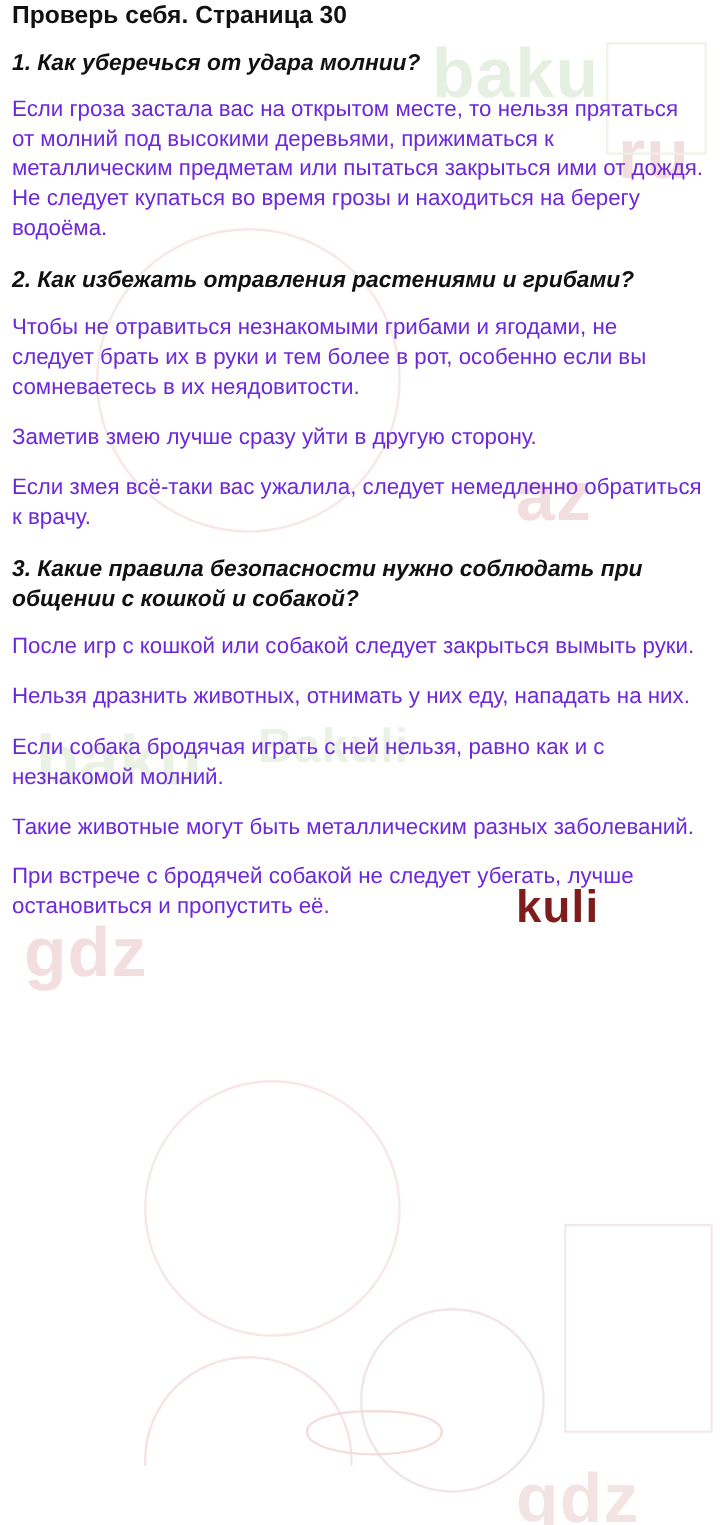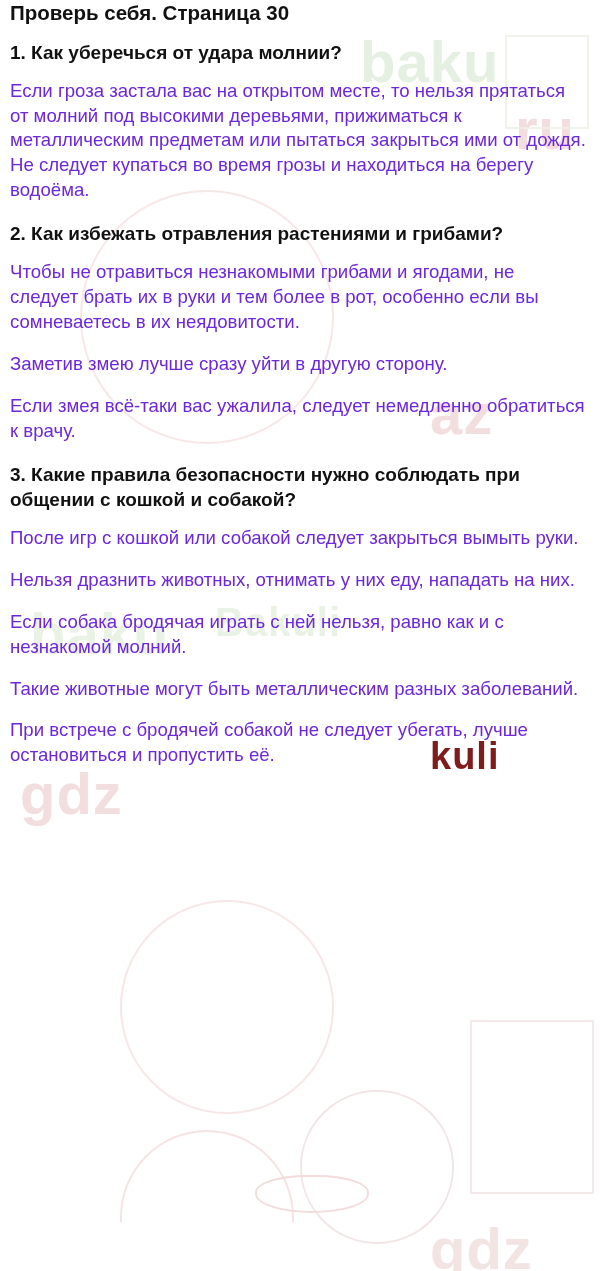--- a/index.html
+++ b/index.html
@@ -101,20 +101,21 @@
     margin: 0 0 14px 0;
     line-height: 1.2;
     color: #111;
   }
   .q-heading {
     font-size: 19px;
     font-weight: bold;
     line-height: 1.32;
     margin: 18px 0 14px 0;
     color: #111;
+    font-style: italic;
   }
   .q-heading:first-of-type { margin-top: 14px; }
   .answer-par {
     font-size: 18.6px;
     line-height: 1.34;
     margin: 0 0 17px 0;
     color: #6d28d9;
   }
   .answer-par:last-child { margin-bottom: 16px; }
 </style>

